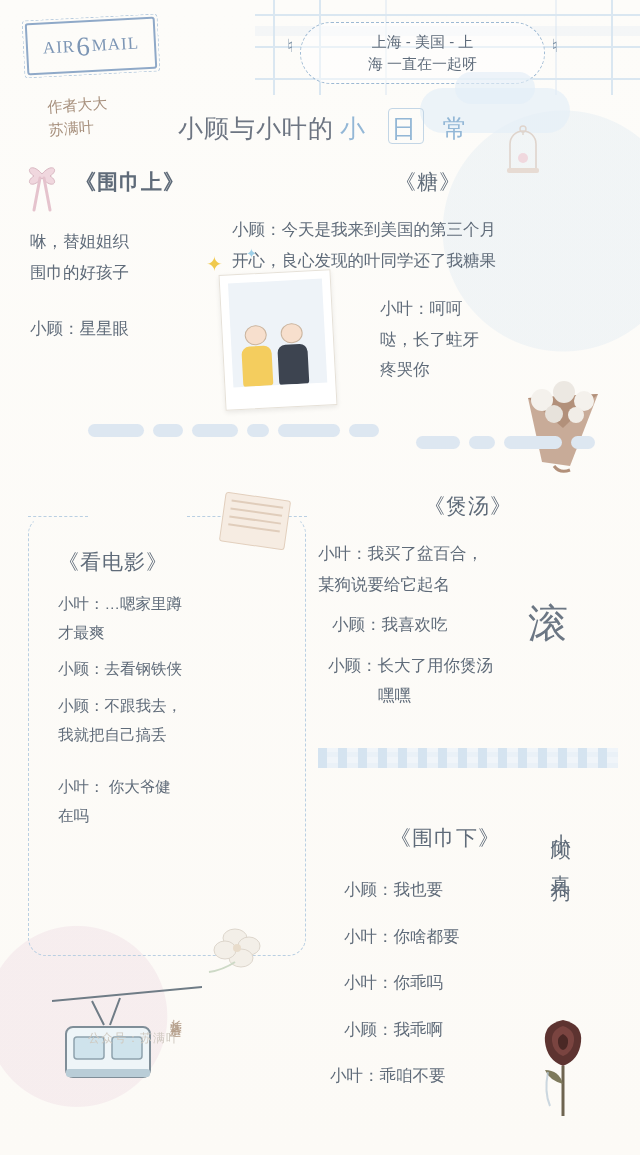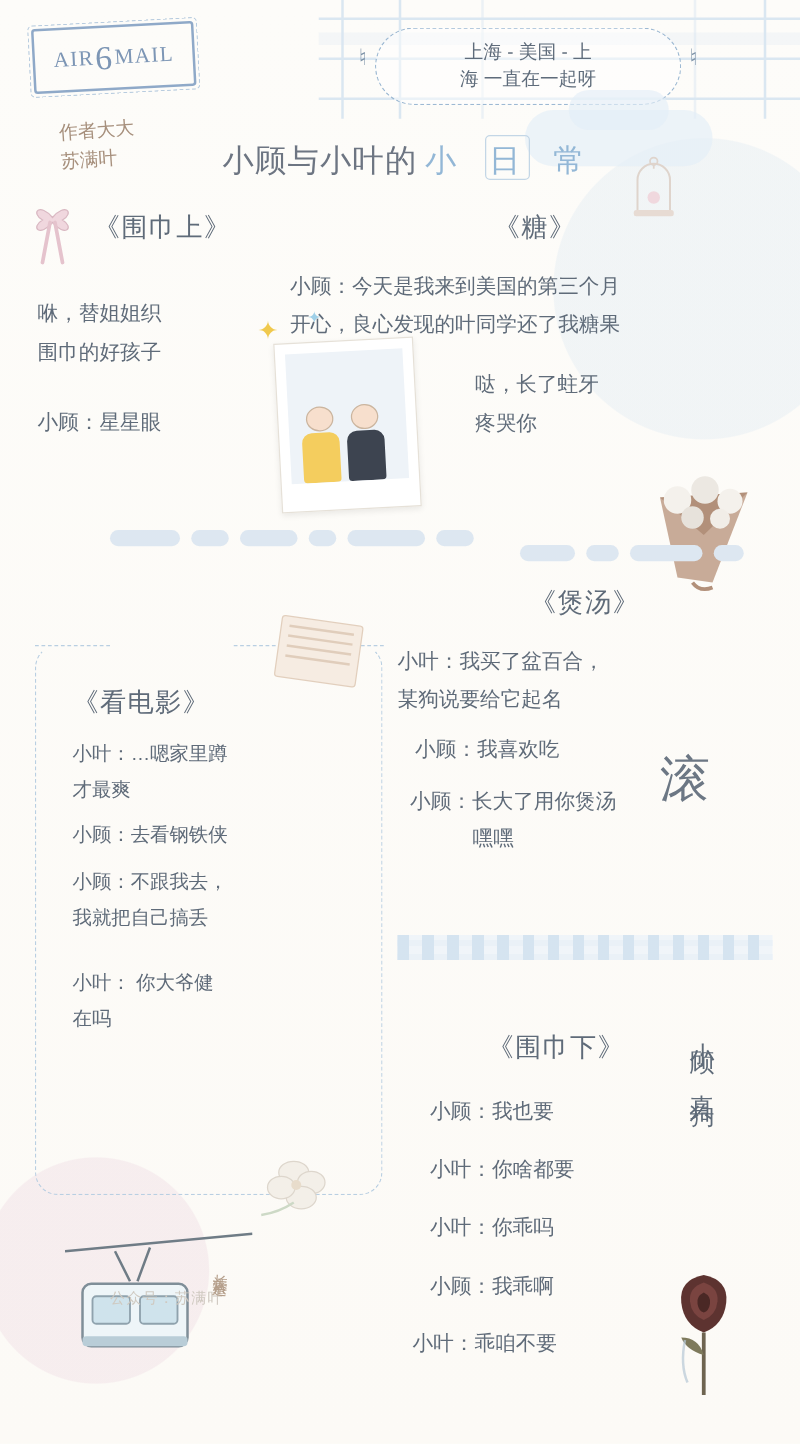--- a/index.html
+++ b/index.html
@@ -82,26 +82,26 @@
     font-size:21px; color:#5f6b79;
     font-family:"Liberation Serif", serif;
     letter-spacing:1px;
   }
   .line { color:#5f6b79; font-size:16.5px; line-height:1.85; }
   .line.small { font-size:15.5px; }
 
   
   .blk { position:absolute; }
   #sec-scarf-up { left:30px; top:168px; width:200px; }
-  #sec-scarf-up h2 { text-align:center; margin-bottom:40px; }
+  #sec-scarf-up h2 { text-align:center; margin-bottom:30px;font-weight:bold; }
   #sec-candy { left:232px; top:168px; width:392px; }
   #sec-candy h2 { text-align:center; margin-bottom:18px; }
   .candy-left { width:345px; }
   .candy-right { margin-top:18px; margin-left:148px; width:200px; }
-  #sec-soup { left:318px; top:468px; width:300px; }
+  #sec-soup { left:318px; top:492px; width:300px; }
   #sec-soup h2 { text-align:center; margin-bottom:18px; }
   #sec-movie { left:58px; top:548px; width:240px; }
   #sec-movie h2 { margin-bottom:14px; }
   #sec-scarf-down { left:330px; top:782px; width:230px;margin-top:42px; }
   #sec-scarf-down h2 { text-align:center; margin-bottom:22px; }
   #sec-scarf-down .line { margin-left:14px; }
 
   .vertical-note {
     position:absolute; left:548px; top:818px;
     writing-mode: vertical-rl;
@@ -249,20 +249,21 @@
   <div class="line" style="margin-top:26px">小顾：星星眼</div>
 </div>
 
 <div class="blk" id="sec-candy">
   <h2>《糖》</h2>
   <div class="candy-left">
     <div class="line">小顾：今天是我来到美国的第三个月</div>
     <div class="line">开心，良心发现的叶同学还了我糖果</div>
   </div>
   <div class="candy-right">
+    <div class="line">小叶：呵呵</div>
     <div class="line">哒，长了蛀牙</div>
     <div class="line">疼哭你</div>
   </div>
 </div>
 
 <div class="polaroid">
   <div class="ph">
     <div class="kid a">
         <div class="head"></div>
         <div class="body"></div>

